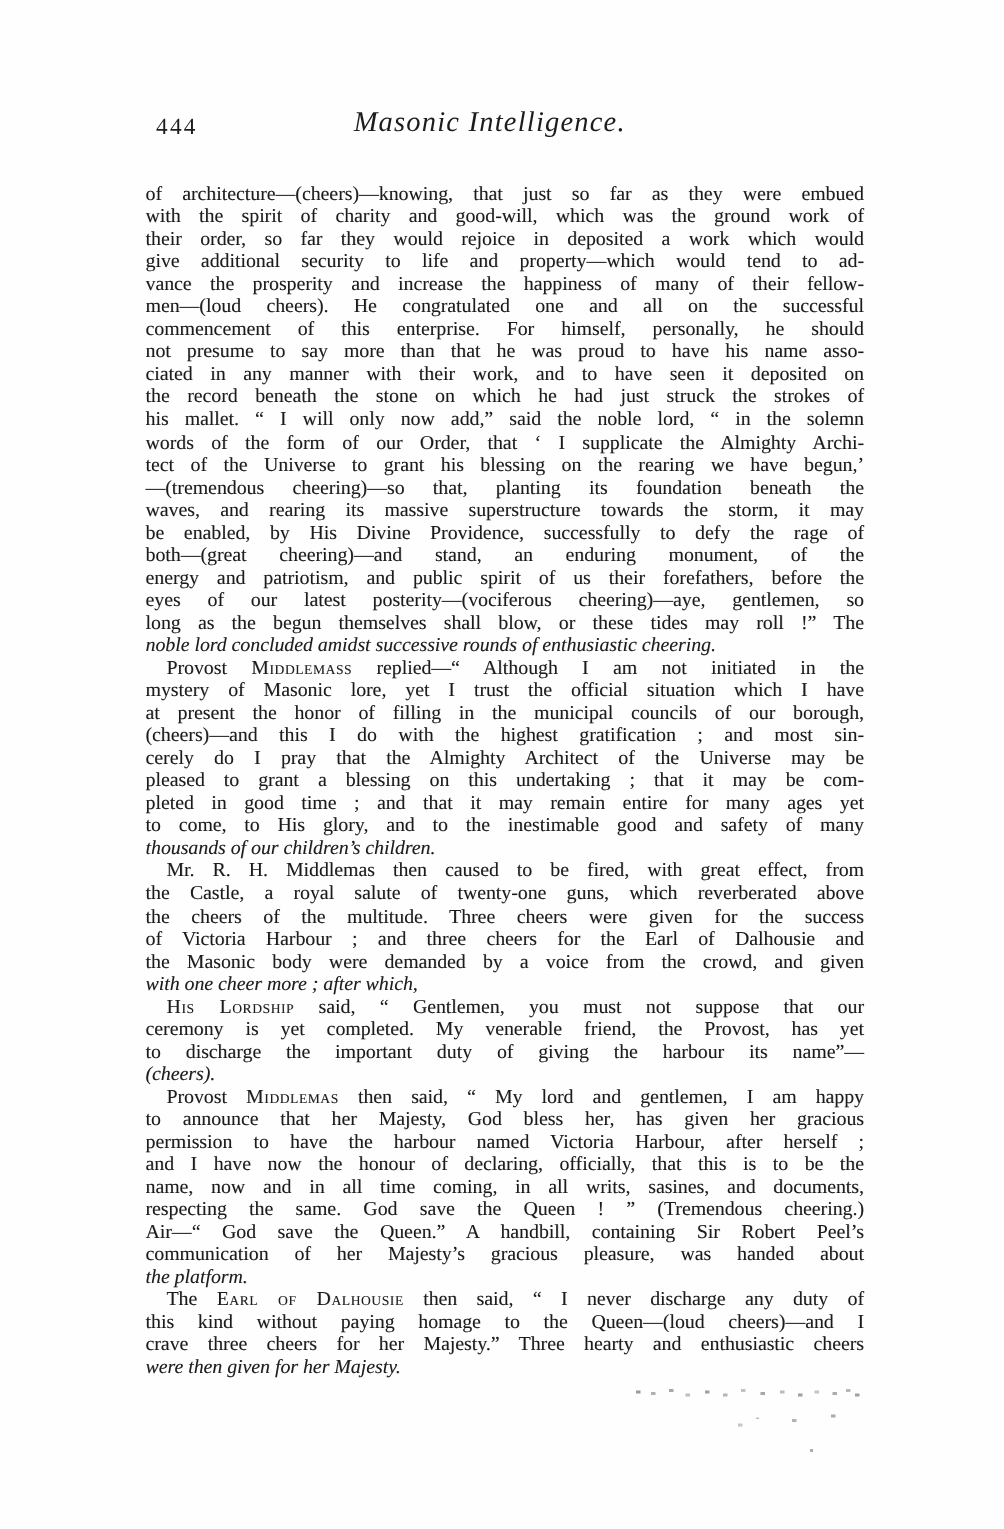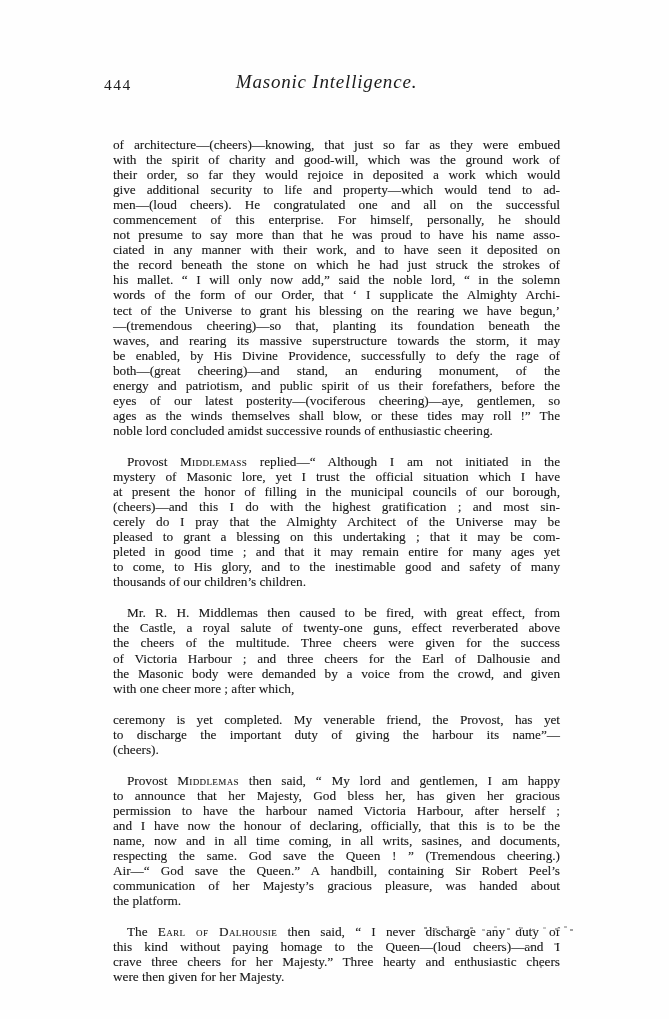--- a/index.html
+++ b/index.html
@@ -44,27 +44,27 @@
   .text-block {
     position: absolute;
     left: 97px;
     top: 121px;
     width: 479px;
     font-size: 13.2px;
     line-height: 15.05px;
     color: var(--ink);
     text-shadow: 0.25px 0.25px 0 rgba(28,28,28,0.35);
   }
-  .paragraph { margin: 16px; }
+  .paragraph { margin: 0; }
   .line {
     text-align: justify;
     text-align-last: justify;
     white-space: normal;
   }
-  .line.last { text-align-last: left; }
+  .line.last { text-align-last: left; font-style: italic; }
   .line.indent { text-indent: 14px; }
   .sc { font-variant: small-caps; letter-spacing: 0.4px; }
   
   .noise { position: absolute; background: #9a9a9a; }
   .noise-band {
     left: 424px; top: 927px; width: 3px; height: 2px;
     box-shadow:
       10px 1px 0 #b0b0b0, 22px -1px 0 #a8a8a8, 33px 2px 0 #bdbdbd,
       46px 0 0 #9f9f9f, 58px 2px 0 #b5b5b5, 70px -1px 0 #c2c2c2,
       83px 1px 0 #a5a5a5, 96px 0 0 #bababa, 108px 2px 0 #9f9f9f,
@@ -83,57 +83,59 @@
   <span class="page-number">444</span>
 
   <div class="running-title">Masonic Intelligence.</div>
 
   <div class="text-block">
       <div class="paragraph">
         <div class="line"><span>of architecture—(cheers)—knowing, that just so far as they were embued</span></div>
         <div class="line"><span>with the spirit of charity and good-will, which was the ground work of</span></div>
         <div class="line"><span>their order, so far they would rejoice in deposited a work which would</span></div>
         <div class="line"><span>give additional security to life and property—which would tend to ad-</span></div>
+        <div class="line"><span>vance the prosperity and increase the happiness of many of their fellow-</span></div>
         <div class="line"><span>men—(loud cheers). He congratulated one and all on the successful</span></div>
         <div class="line"><span>commencement of this enterprise. For himself, personally, he should</span></div>
         <div class="line"><span>not presume to say more than that he was proud to have his name asso-</span></div>
         <div class="line"><span>ciated in any manner with their work, and to have seen it deposited on</span></div>
         <div class="line"><span>the record beneath the stone on which he had just struck the strokes of</span></div>
         <div class="line"><span>his mallet. “ I will only now add,” said the noble lord, “ in the solemn</span></div>
         <div class="line"><span>words of the form of our Order, that ‘ I supplicate the Almighty Archi-</span></div>
         <div class="line"><span>tect of the Universe to grant his blessing on the rearing we have begun,’</span></div>
         <div class="line"><span>—(tremendous cheering)—so that, planting its foundation beneath the</span></div>
         <div class="line"><span>waves, and rearing its massive superstructure towards the storm, it may</span></div>
         <div class="line"><span>be enabled, by His Divine Providence, successfully to defy the rage of</span></div>
         <div class="line"><span>both—(great cheering)—and stand, an enduring monument, of the</span></div>
         <div class="line"><span>energy and patriotism, and public spirit of us their forefathers, before the</span></div>
         <div class="line"><span>eyes of our latest posterity—(vociferous cheering)—aye, gentlemen, so</span></div>
-        <div class="line"><span>ages as the winds themselves shall blow, or these tides may roll !” The</span></div>
+        <div class="line"><span>long as the begun themselves shall blow, or these tides may roll !” The</span></div>
         <div class="line last"><span>noble lord concluded amidst successive rounds of enthusiastic cheering.</span></div>
       </div>
       <div class="paragraph">
         <div class="line indent"><span>Provost </span><span class="sc">Middlemass</span><span> replied—“ Although I am not initiated in the</span></div>
         <div class="line"><span>mystery of Masonic lore, yet I trust the official situation which I have</span></div>
         <div class="line"><span>at present the honor of filling in the municipal councils of our borough,</span></div>
         <div class="line"><span>(cheers)—and this I do with the highest gratification ; and most sin-</span></div>
         <div class="line"><span>cerely do I pray that the Almighty Architect of the Universe may be</span></div>
         <div class="line"><span>pleased to grant a blessing on this undertaking ; that it may be com-</span></div>
         <div class="line"><span>pleted in good time ; and that it may remain entire for many ages yet</span></div>
         <div class="line"><span>to come, to His glory, and to the inestimable good and safety of many</span></div>
         <div class="line last"><span>thousands of our children’s children.</span></div>
       </div>
       <div class="paragraph">
         <div class="line indent"><span>Mr. R. H. Middlemas then caused to be fired, with great effect, from</span></div>
-        <div class="line"><span>the Castle, a royal salute of twenty-one guns, effect reverberated above</span></div>
+        <div class="line"><span>the Castle, a royal salute of twenty-one guns, which reverberated above</span></div>
         <div class="line"><span>the cheers of the multitude. Three cheers were given for the success</span></div>
         <div class="line"><span>of Victoria Harbour ; and three cheers for the Earl of Dalhousie and</span></div>
         <div class="line"><span>the Masonic body were demanded by a voice from the crowd, and given</span></div>
         <div class="line last"><span>with one cheer more ; after which,</span></div>
       </div>
       <div class="paragraph">
+        <div class="line indent"><span class="sc">His Lordship</span><span> said, “ Gentlemen, you must not suppose that our</span></div>
         <div class="line"><span>ceremony is yet completed. My venerable friend, the Provost, has yet</span></div>
         <div class="line"><span>to discharge the important duty of giving the harbour its name”—</span></div>
         <div class="line last"><span>(cheers).</span></div>
       </div>
       <div class="paragraph">
         <div class="line indent"><span>Provost </span><span class="sc">Middlemas</span><span> then said, “ My lord and gentlemen, I am happy</span></div>
         <div class="line"><span>to announce that her Majesty, God bless her, has given her gracious</span></div>
         <div class="line"><span>permission to have the harbour named Victoria Harbour, after herself ;</span></div>
         <div class="line"><span>and I have now the honour of declaring, officially, that this is to be the</span></div>
         <div class="line"><span>name, now and in all time coming, in all writs, sasines, and documents,</span></div>

